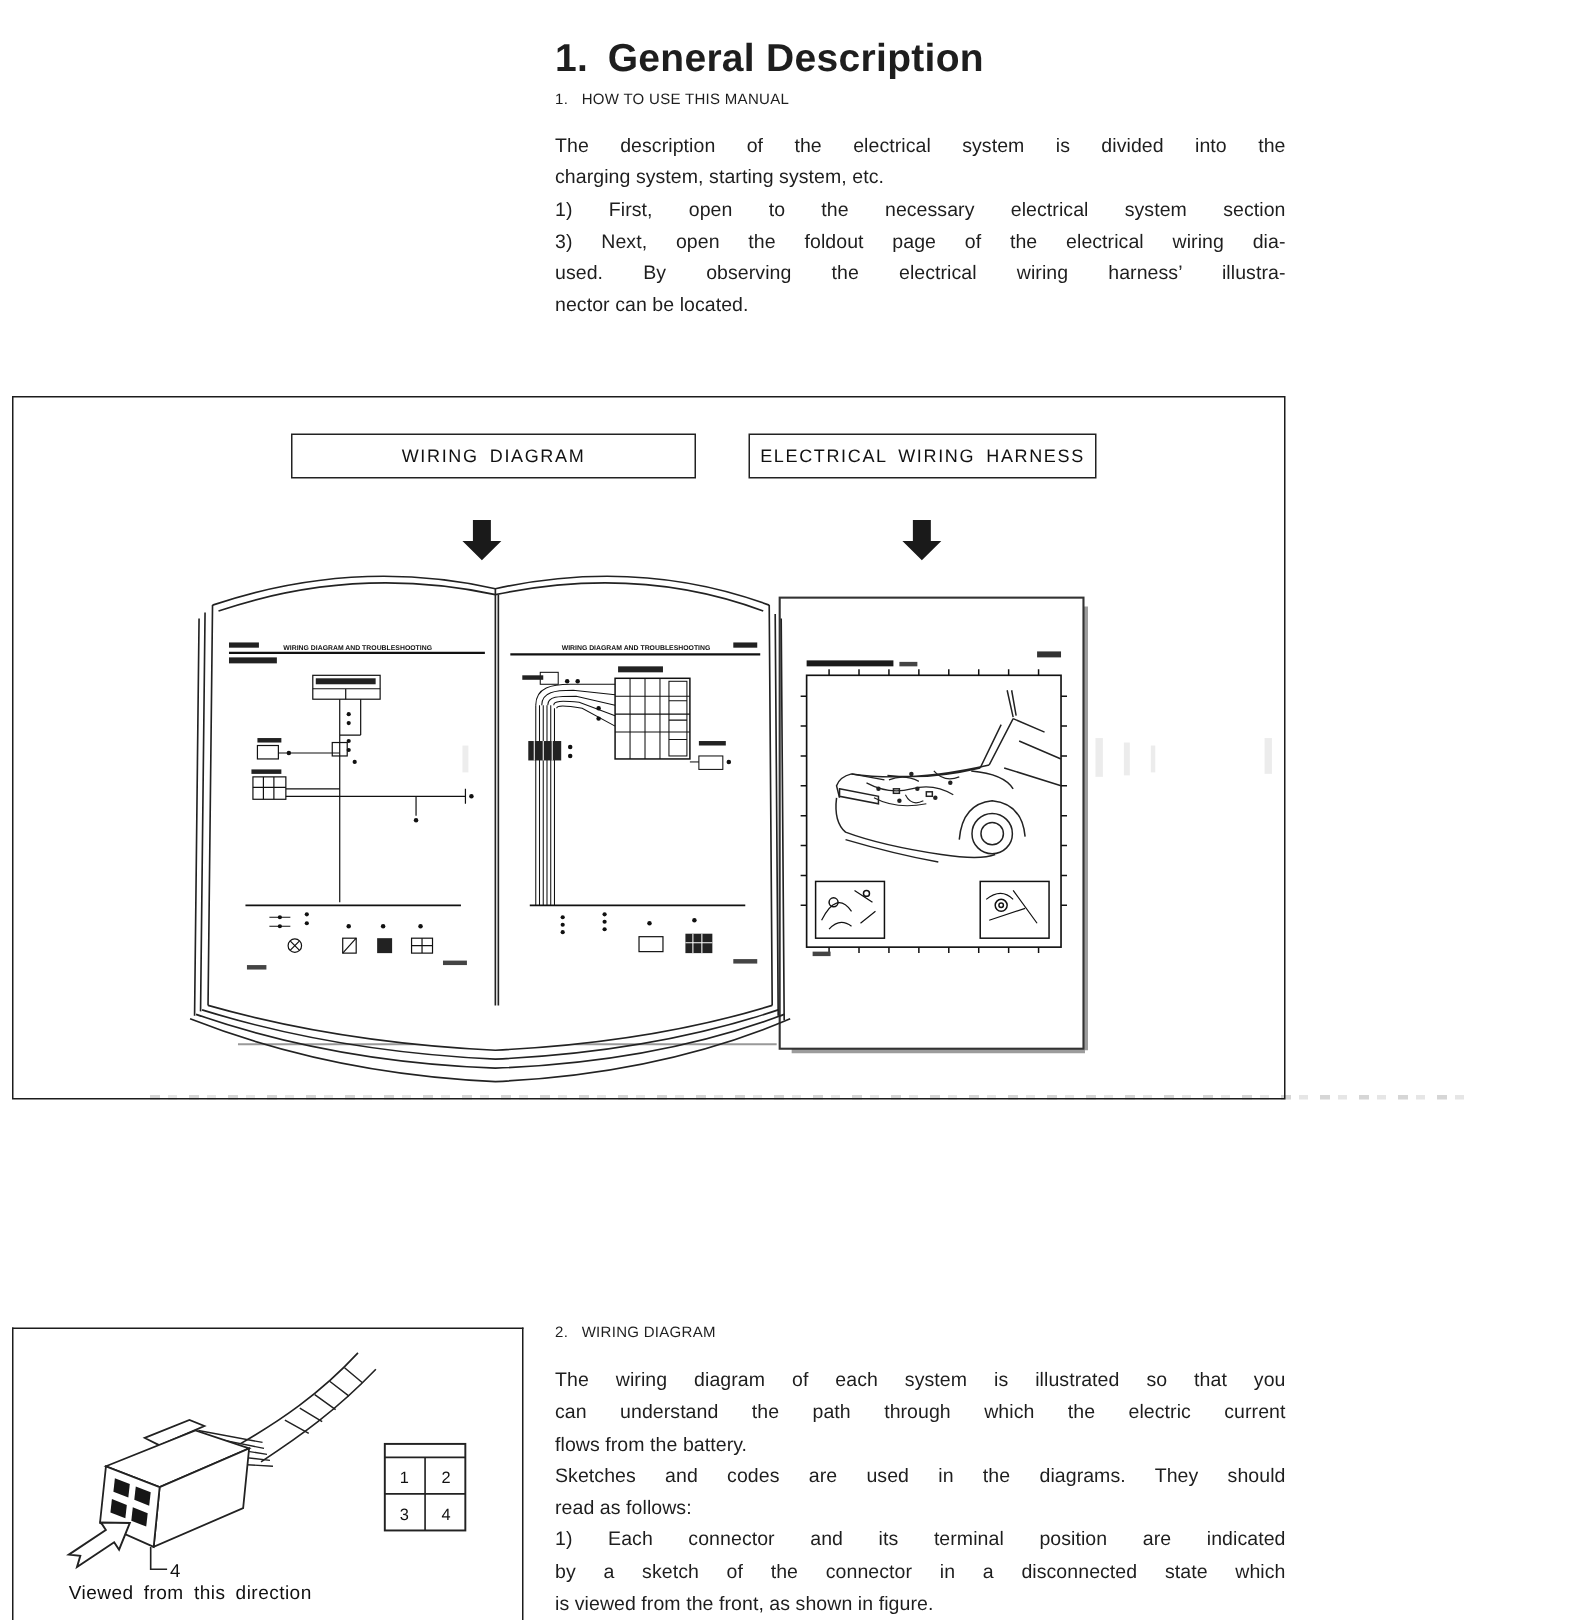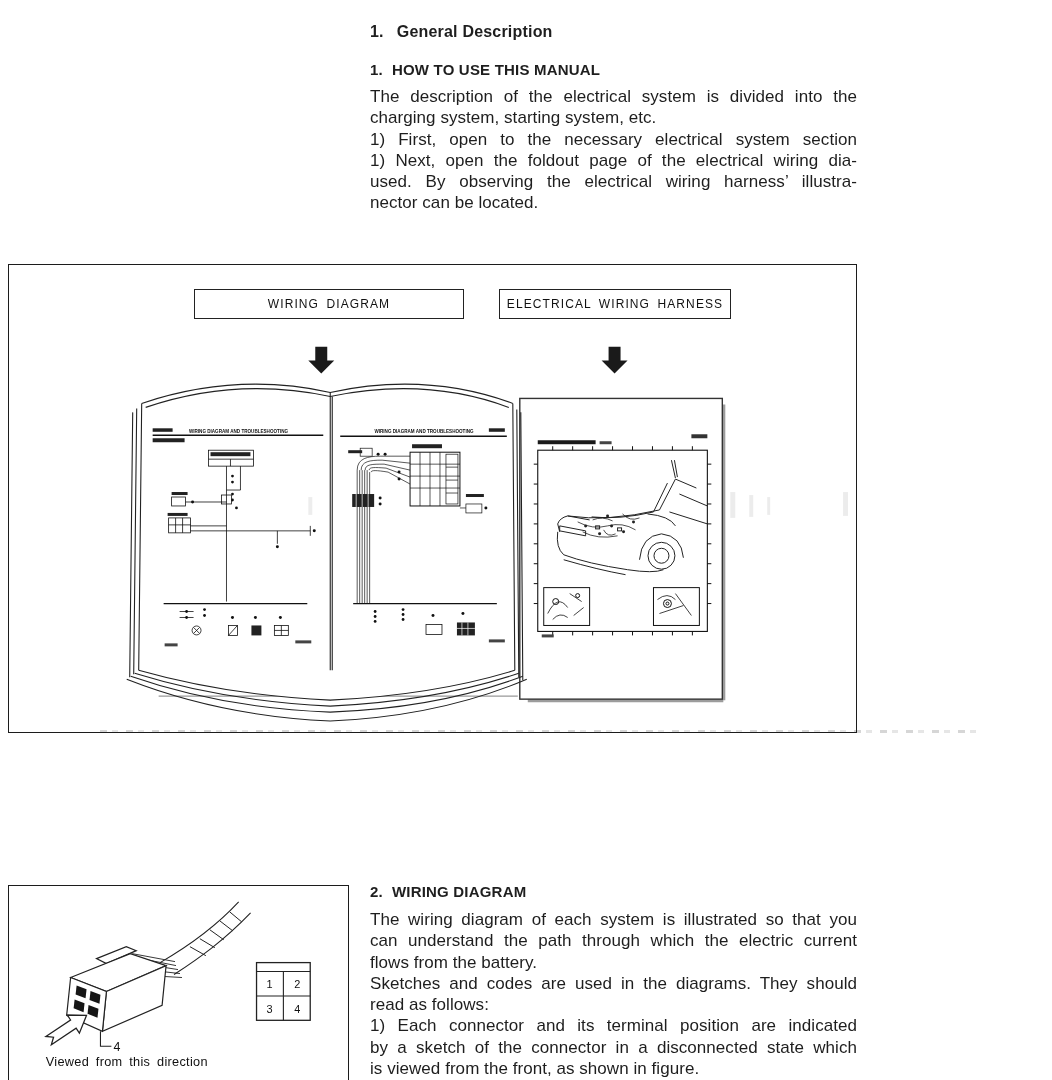--- a/index.html
+++ b/index.html
@@ -3,31 +3,31 @@
 <meta charset="utf-8">
 <style>
   html,body{margin:0;padding:0}
   body{
     width:1052px;height:1080px;position:relative;overflow:hidden;
     background:#ffffff;color:#1e1e1e;
     font-family:"Liberation Sans",sans-serif;
   }
   .abs{position:absolute}
   
-  .page-title{left:370px;top:23px;font-size:16px;font-weight:bold;letter-spacing:.2px;white-space:nowrap}
+  .page-title{left:370px;top:23px;font-size:26px;font-weight:bold;letter-spacing:.2px;white-space:nowrap}
   .page-title .num{margin-right:13px}
-  .shead{font-size:15px;font-weight:bold;letter-spacing:.2px;white-space:nowrap}
+  .shead{font-size:10px;font-weight:normal;letter-spacing:.2px;white-space:nowrap}
   .shead .num{margin-right:9px}
   .shead1{left:370px;top:61px}
   .shead2{left:370px;top:883px}
   
   .col{left:370px;width:487px}
   .col1{top:86px}
   .col2{top:909px}
-  .ln{font-size:17px;line-height:21.3px;letter-spacing:.05px}
+  .ln{font-size:13px;line-height:21.3px;letter-spacing:.05px}
   .j{text-align:justify;text-align-last:justify}
   
   .figbox{border:1.6px solid #1c1c1c;box-sizing:border-box;background:#fff}
   .fig1{left:8px;top:264px;width:849px;height:469px}
   .fig2{left:8px;top:885px;width:341px;height:195px;border-bottom:none}
   .figbox svg{position:absolute;left:0;top:0;width:100%;height:100%;display:block}
   
   .labelbox{
     position:absolute;box-sizing:border-box;border:1.5px solid #222;background:#fff;
     display:flex;align-items:center;justify-content:center;
@@ -52,21 +52,21 @@
 </div>
 
 <div class="abs shead shead1">
   <span class="num">1.</span><span>HOW TO USE THIS MANUAL</span>
 </div>
 
 <div class="abs col col1">
   <div class="ln j">The description of the electrical system is divided into the</div>
   <div class="ln">charging system, starting system, etc.</div>
   <div class="ln j">1)  First, open to the necessary electrical system section</div>
-  <div class="ln j">1)  Next, open the foldout page of the electrical wiring dia-</div>
+  <div class="ln j">3)  Next, open the foldout page of the electrical wiring dia-</div>
   <div class="ln j">used. By observing the electrical wiring harness’ illustra-</div>
   <div class="ln">nector can be located.</div>
 </div>
 
 <div class="abs figbox fig1">
   <svg viewBox="0 0 849 469" preserveAspectRatio="none">
 
     <g fill="#000" opacity="0.07">
       <rect x="723" y="228" width="5" height="26"></rect>
         <rect x="742" y="231" width="4" height="22"></rect>

